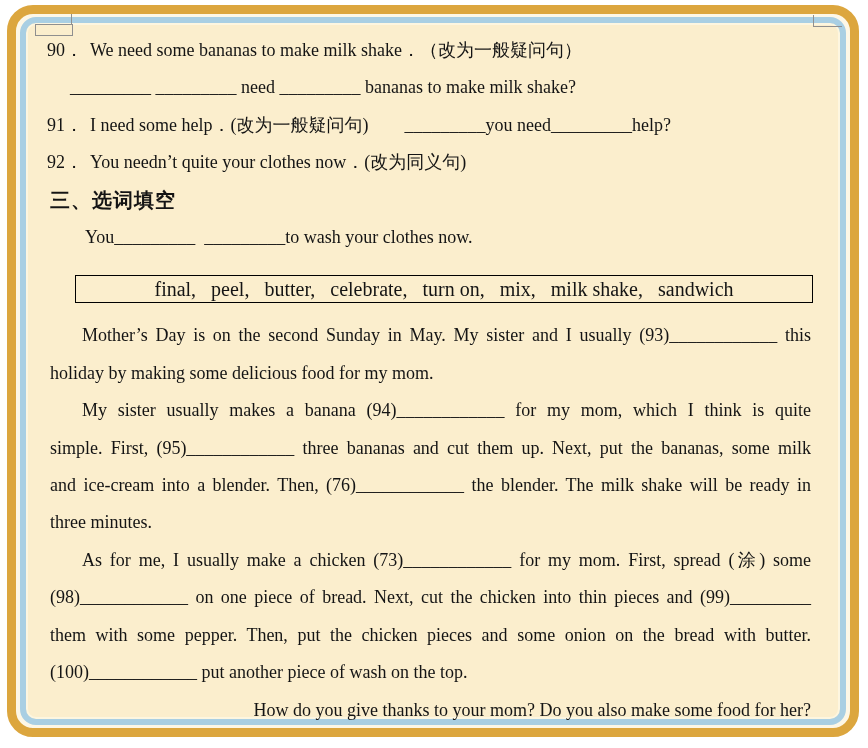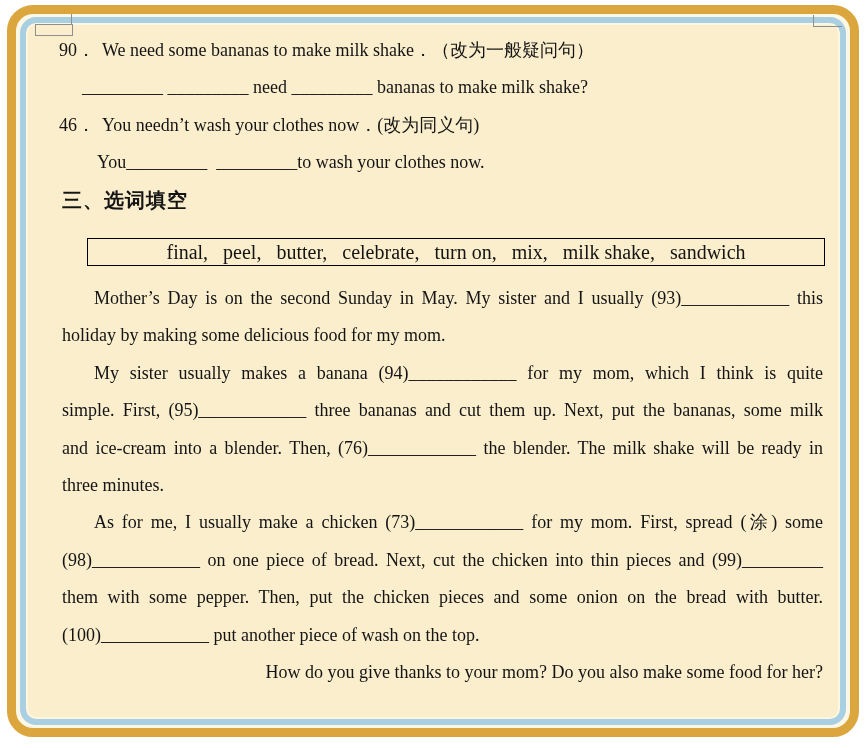--- a/index.html
+++ b/index.html
@@ -20,21 +20,21 @@
   .mark{position:absolute;background:#8f8f8f;}
   .handle-rect{
     position:absolute;left:35px;top:24px;width:36px;height:10px;
     border:1px solid #8f8f8f;background:transparent;
   }
   .tick-tl{left:71px;top:14px;width:1px;height:10px;}
   .tick-tr-v{left:813px;top:15px;width:1px;height:12px;}
   .tick-tr-h{left:813px;top:26px;width:29px;height:1px;}
 
   .doc{
-    position:absolute;left:36px;top:20px;width:800px;padding-top:12px;
+    position:absolute;left:24px;top:20px;width:800px;padding-top:12px;
     font-size:18px;line-height:37.4px;
   }
   .line{white-space:nowrap;}
   .q{margin-left:23px;}
   .qnum{margin-right:7px;}
   .ans90{margin-left:46px;white-space:pre;}
   .ans92{margin-left:61px;white-space:pre;}
   .qpre{white-space:pre;}
   .sec-title{margin-left:26px;font-size:20px;font-weight:bold;letter-spacing:1px;}
   .word-bank{
@@ -56,26 +56,27 @@
 <div class="mark tick-tl"></div>
 <div class="mark tick-tr-v"></div>
 <div class="mark tick-tr-h"></div>
 
 <div class="doc">
 
   <div class="line q"><span class="qnum">90．</span><span>We need some bananas to make milk shake．（改为一般疑问句）</span></div>
 
   <div class="line ans90">_________ _________ need _________ bananas to make milk shake?</div>
 
+  <div class="line q qpre"><span class="qnum">91．</span><span>I need some help．(改为一般疑问句)        _________you need_________help?</span></div>
 
-  <div class="line q"><span class="qnum">46．</span><span>You needn’t wash your clothes now．(改为同义句)</span></div>
+  <div class="line q"><span class="qnum">92．</span><span>You needn’t quite your clothes now．(改为同义句)</span></div>
+
+  <div class="line sec-title">三、选词填空</div>
 
   <div class="line ans92">You_________  _________to wash your clothes now.</div>
-
-  <div class="line sec-title">三、选词填空</div>
 
   <div class="word-bank">final,   peel,   butter,   celebrate,   turn on,   mix,   milk shake,   sandwich</div>
 
   <div class="passage">
     <div class="p-line j first">Mother’s Day is on the second Sunday in May. My sister and I usually (93)____________ this</div>
     <div class="p-line">holiday by making some delicious food for my mom.</div>
     <div class="p-line j first">My sister usually makes a banana (94)____________ for my mom, which I think is quite</div>
     <div class="p-line j">simple. First, (95)____________ three bananas and cut them up. Next, put the bananas, some milk</div>
     <div class="p-line j">and ice-cream into a blender. Then, (76)____________ the blender. The milk shake will be ready in</div>
     <div class="p-line">three minutes.</div>

